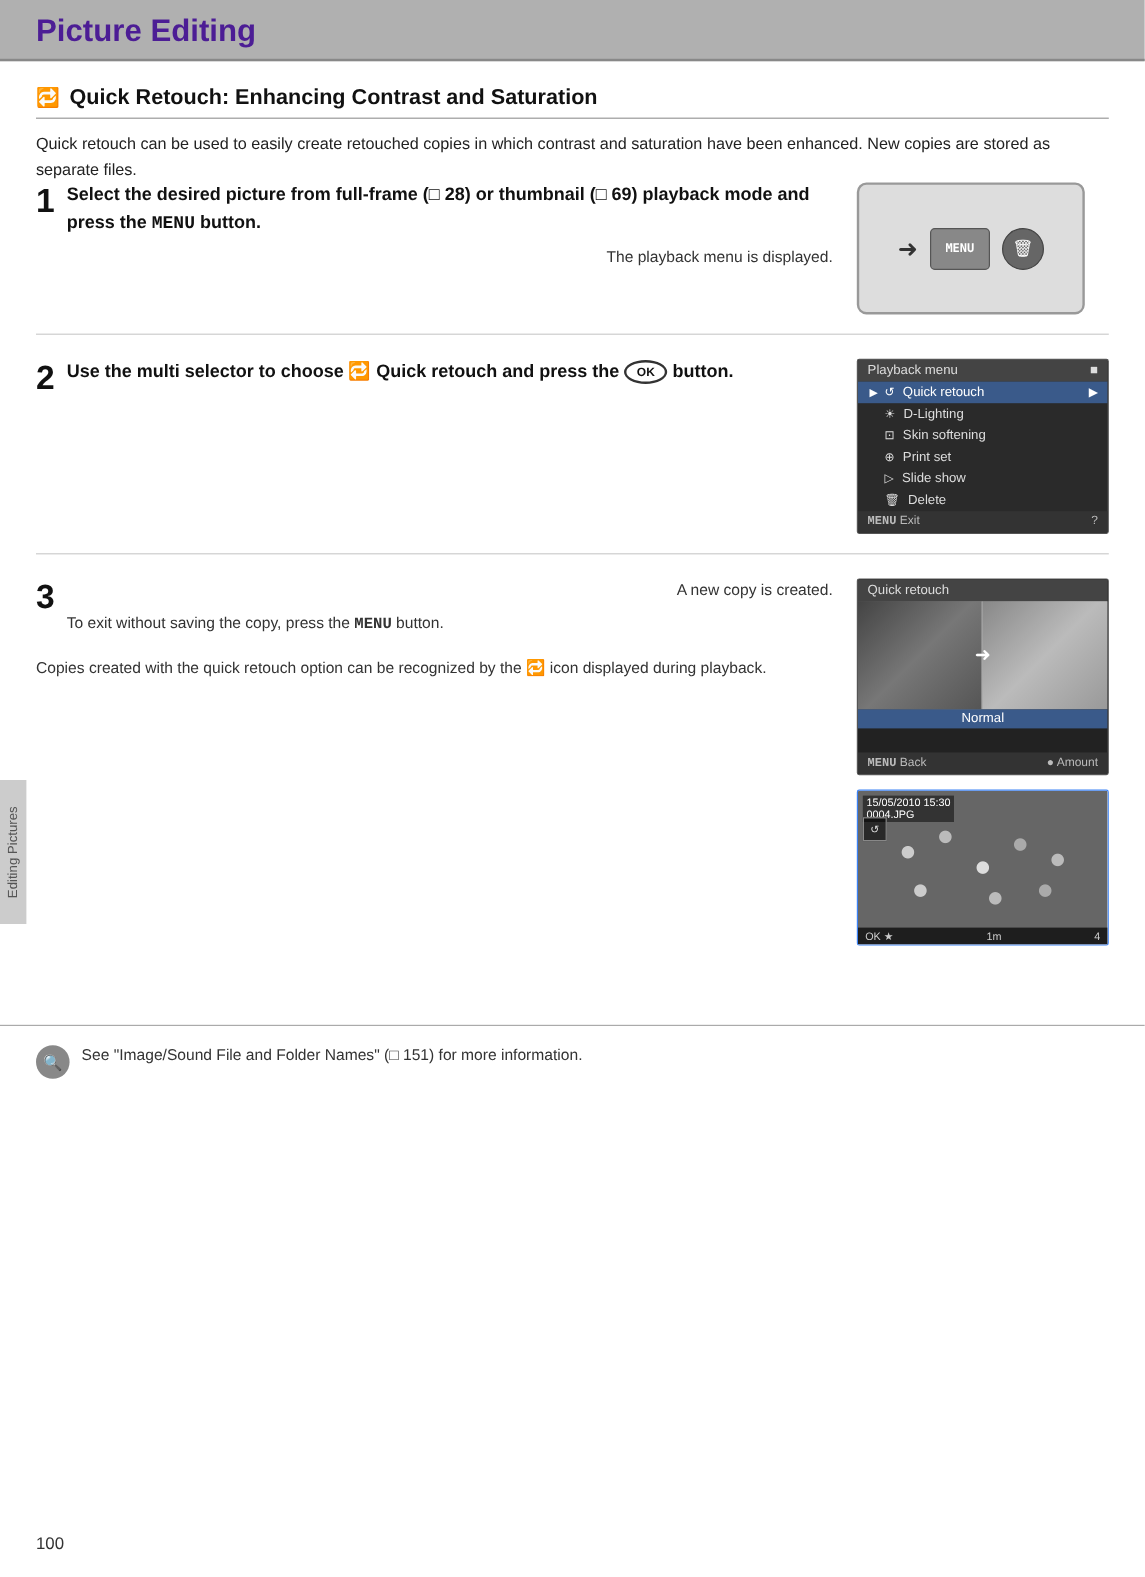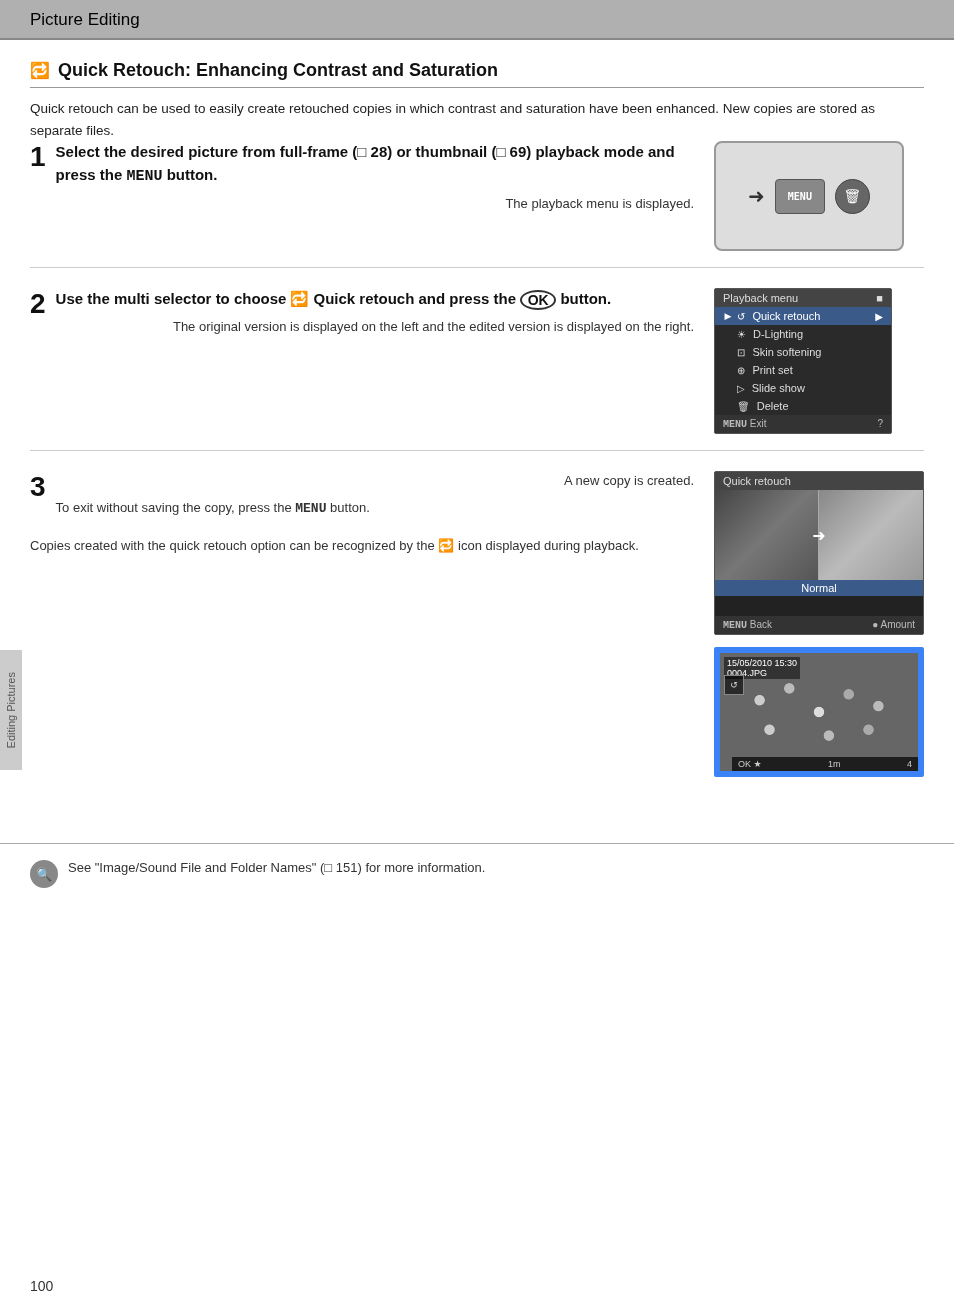--- a/index.html
+++ b/index.html
@@ -13,23 +13,23 @@
       color: #111;
     }
 
     
     .page-header {
       background: #b0b0b0;
       padding: 10px 30px 8px 30px;
       border-bottom: 2px solid #888;
     }
     .page-header h1 {
-      font-size: 17px;
-      font-weight: normal;
-      color: #000000;
+      font-size: 26px;
+      font-weight: bold;
+      color: #4c1d95;
     }
 
     
     .main-content {
       padding: 20px 30px 20px 30px;
     }
 
     
     .section-title {
       font-size: 18px;
@@ -89,21 +89,21 @@
     }
     .step-note {
       font-size: 13px;
       color: #333;
       line-height: 1.6;
       margin-top: 6px;
     }
 
     
     .menu-screenshot {
-      width: 178px;
+      width: 210px;
       background: #2a2a2a;
       border: 1px solid #555;
       border-radius: 2px;
       overflow: hidden;
       font-size: 11px;
       color: #eee;
     }
     .menu-title-bar {
       background: #444;
       padding: 3px 8px;
@@ -208,21 +208,21 @@
       display: flex;
       justify-content: space-between;
       margin-top: 20px;
     }
 
     
     .playback-screenshot {
       width: 210px;
       height: 130px;
       background: #333;
-      border: 6px solid #3b82f6;
+      border: 1px solid #3b82f6;
       border-radius: 2px;
       position: relative;
       overflow: hidden;
       margin-top: 12px;
     }
     .playback-overlay-top {
       position: absolute;
       top: 4px;
       left: 4px;
       font-size: 9px;
@@ -240,21 +240,21 @@
       border: 1px solid #888;
       display: flex;
       align-items: center;
       justify-content: center;
       color: #ddd;
       font-size: 9px;
     }
     .playback-footer-bar {
       position: absolute;
       bottom: 0;
-      left: 12px;
+      left: 0;
       right: 0;
       background: rgba(0,0,0,0.7);
       padding: 2px 6px;
       font-size: 9px;
       color: #ccc;
       display: flex;
       justify-content: space-between;
     }
 
     
@@ -327,21 +327,21 @@
 
     
     .ok-btn {
       display: inline-flex;
       align-items: center;
       justify-content: center;
       width: 36px;
       height: 20px;
       border-radius: 50%;
       border: 2px solid #333;
-      font-size: 14px;
+      font-size: 10px;
       font-weight: bold;
       vertical-align: middle;
       font-family: Arial;
     }
 
     .step3-extra {
       margin-top: 10px;
     }
 
     .step-no-border {
@@ -443,21 +443,20 @@
       </div>
     </div>
   </div>
 
   <div class="step">
     <div class="step-left">
       <span class="step-number">2</span>
       <div class="step-title">
         Use the multi selector to choose 🔁 <strong>Quick retouch</strong> and press the <span class="ok-btn">OK</span> button.
       </div>
-      <div class="step-desc">The original version is displayed on the left and the edited version is displayed on the right.</div>
     </div>
     <div class="step-right">
 
       <div class="menu-screenshot">
         <div class="menu-title-bar">
           <span>Playback menu</span>
           <span>■</span>
         </div>
         <div class="menu-item selected">
           <span class="menu-selector">▶</span>

